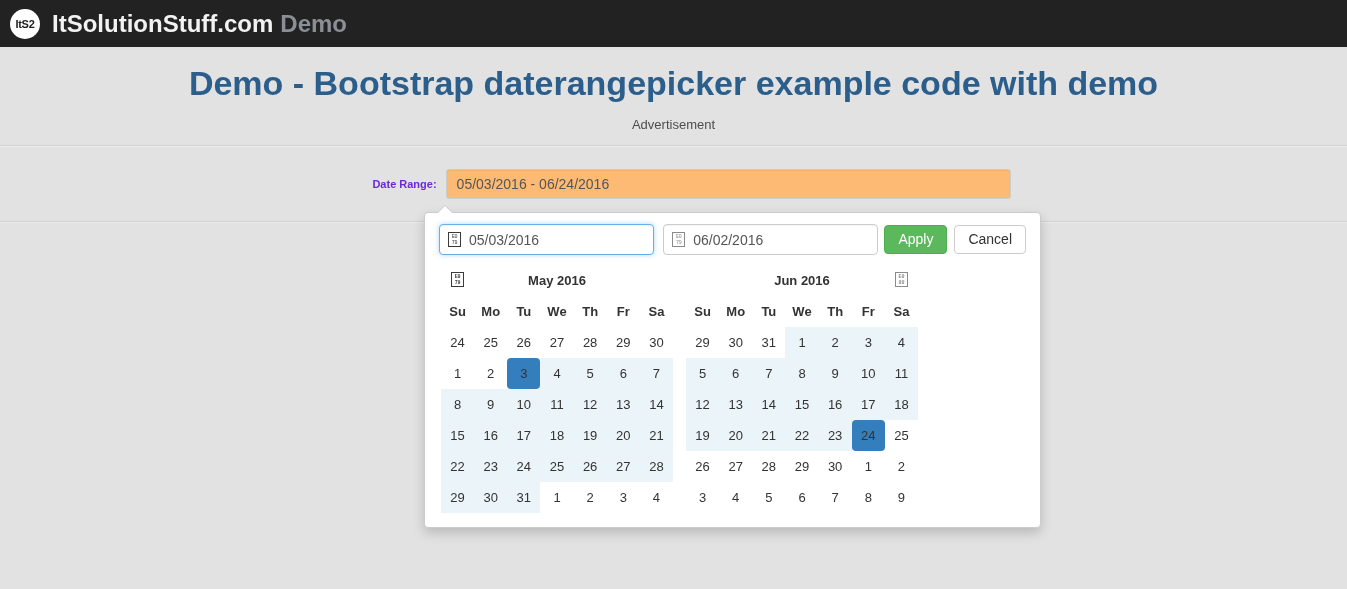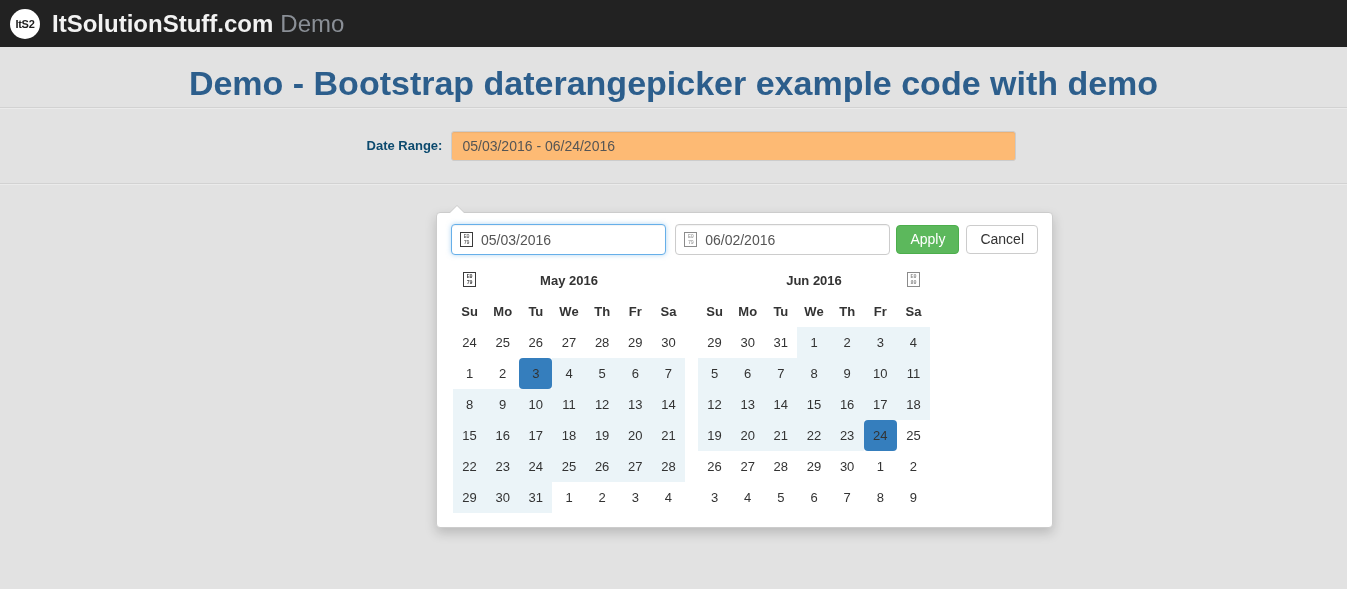--- a/index.html
+++ b/index.html
@@ -35,21 +35,21 @@
   .brand-text {
     margin-left: 12px;
     font-size: 24px;
     font-weight: bold;
     color: #f2f2f2;
     line-height: 1;
     white-space: nowrap;
   }
   .brand-demo {
     color: #8a8f96;
-    font-weight: normal;
+    font-weight: bold;
     margin-left: 7px;
   }
 
   
   .page-head {
     background: #e2e2e2;
     padding-top: 14px;
   }
   .page-title {
     text-align: center;
@@ -82,23 +82,23 @@
     justify-content: center;
     position: relative;
   }
   .form-inline {
     display: flex;
     align-items: center;
     position: relative;
     margin-left: 36px;
   }
   .form-label {
-    font-size: 13px;
-    font-weight: bold;
-    color: #0c4a6e;
+    font-size: 11px;
+    font-weight: bold;
+    color: #6d28d9;
     margin-right: 9px;
     white-space: nowrap;
   }
   .range-input {
     width: 565px;
     height: 30px;
     padding: 4px 10px;
     font-size: 14px;
     color: #555;
     background: #fdba74;
@@ -106,21 +106,21 @@
     border-radius: 3px;
     box-shadow: inset 0 1px 1px rgba(0,0,0,.06);
     font-family: "Liberation Sans", sans-serif;
     outline: none;
   }
 
   
   .drp {
     position: absolute;
     top: 212px;
-    left: 436px;
+    left: 424px;
     width: 617px;
     background: #ffffff;
     border: 1px solid #cccccc;
     border-radius: 4px;
     box-shadow: 0 5px 12px rgba(0,0,0,.18);
     padding: 11px 0 14px 0;
     z-index: 30;
   }
   .drp:before {
     content: "";
@@ -251,20 +251,21 @@
   <div class="brand-badge">
     <span>ItS2</span>
   </div>
   <div class="brand-text">
     <span>ItSolutionStuff.com</span><span class="brand-demo">Demo</span>
   </div>
 </div>
 
 <div class="page-head">
   <h1 class="page-title">Demo - Bootstrap daterangepicker example code with demo</h1>
+  <div class="ad-label">Advertisement</div>
 </div>
 
 <hr class="hr-line">
 
 <div class="form-zone">
   <div class="form-inline">
     <label class="form-label">Date Range:</label>
     <input class="range-input" type="text" readonly="" value="05/03/2016 - 06/24/2016" style="">
   </div>
 </div>

